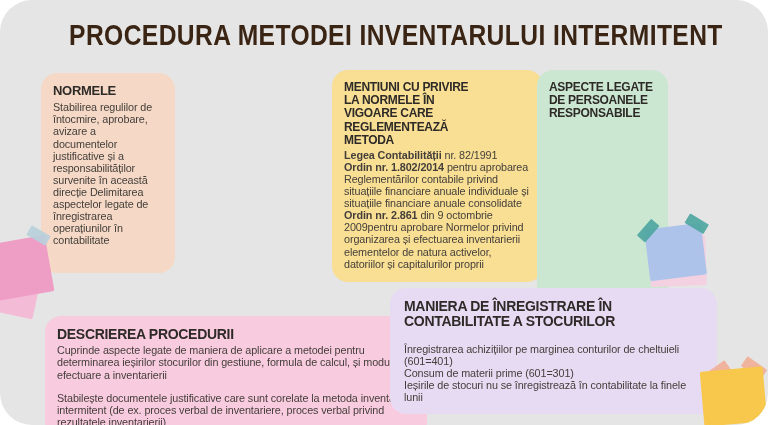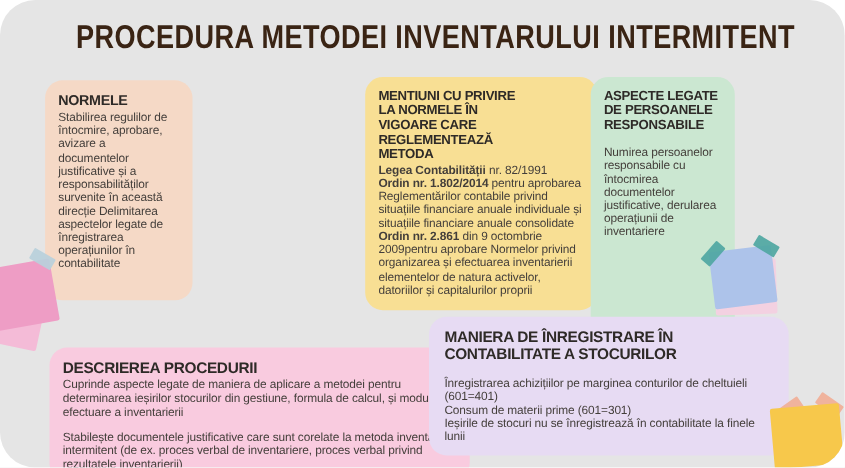--- a/index.html
+++ b/index.html
@@ -63,21 +63,20 @@
 
   <section class="card c3">
     <h2>MENTIUNI CU PRIVIRE LA NORMELE ÎN VIGOARE CARE REGLEMENTEAZĂ METODA</h2>
     <p class="law"><strong>Legea Contabilității</strong><span> nr. 82/1991</span></p>
     <p class="law"><strong>Ordin nr. 1.802/2014</strong><span> pentru aprobarea Reglementărilor contabile privind situațiile financiare anuale individuale și situațiile financiare anuale consolidate</span></p>
     <p class="law"><strong>Ordin nr. 2.861</strong><span> din 9 octombrie 2009pentru aprobare Normelor privind organizarea și efectuarea inventarierii elementelor de natura activelor, datoriilor și capitalurilor proprii</span></p>
   </section>
 
   <section class="card c4">
     <h2>ASPECTE LEGATE DE PERSOANELE RESPONSABILE</h2>
-    <p>Numirea persoanelor responsabile cu întocmirea documentelor justificative, derularea operațiunii de inventariere</p>
   </section>
 
   <section class="card c5">
     <h2>DESCRIEREA PROCEDURII</h2>
     <p>Cuprinde aspecte legate de maniera de aplicare a metodei pentru determinarea ieșirilor stocurilor din gestiune, formula de calcul, și modul de efectuare a inventarierii</p>
     <p class="para2">Stabilește documentele justificative care sunt corelate la metoda inventarului intermitent (de ex. proces verbal de inventariere, proces verbal privind rezultatele inventarierii)</p>
   </section>
 
   <section class="card c6">
     <h2>MANIERA DE ÎNREGISTRARE ÎN CONTABILITATE A STOCURILOR</h2>

